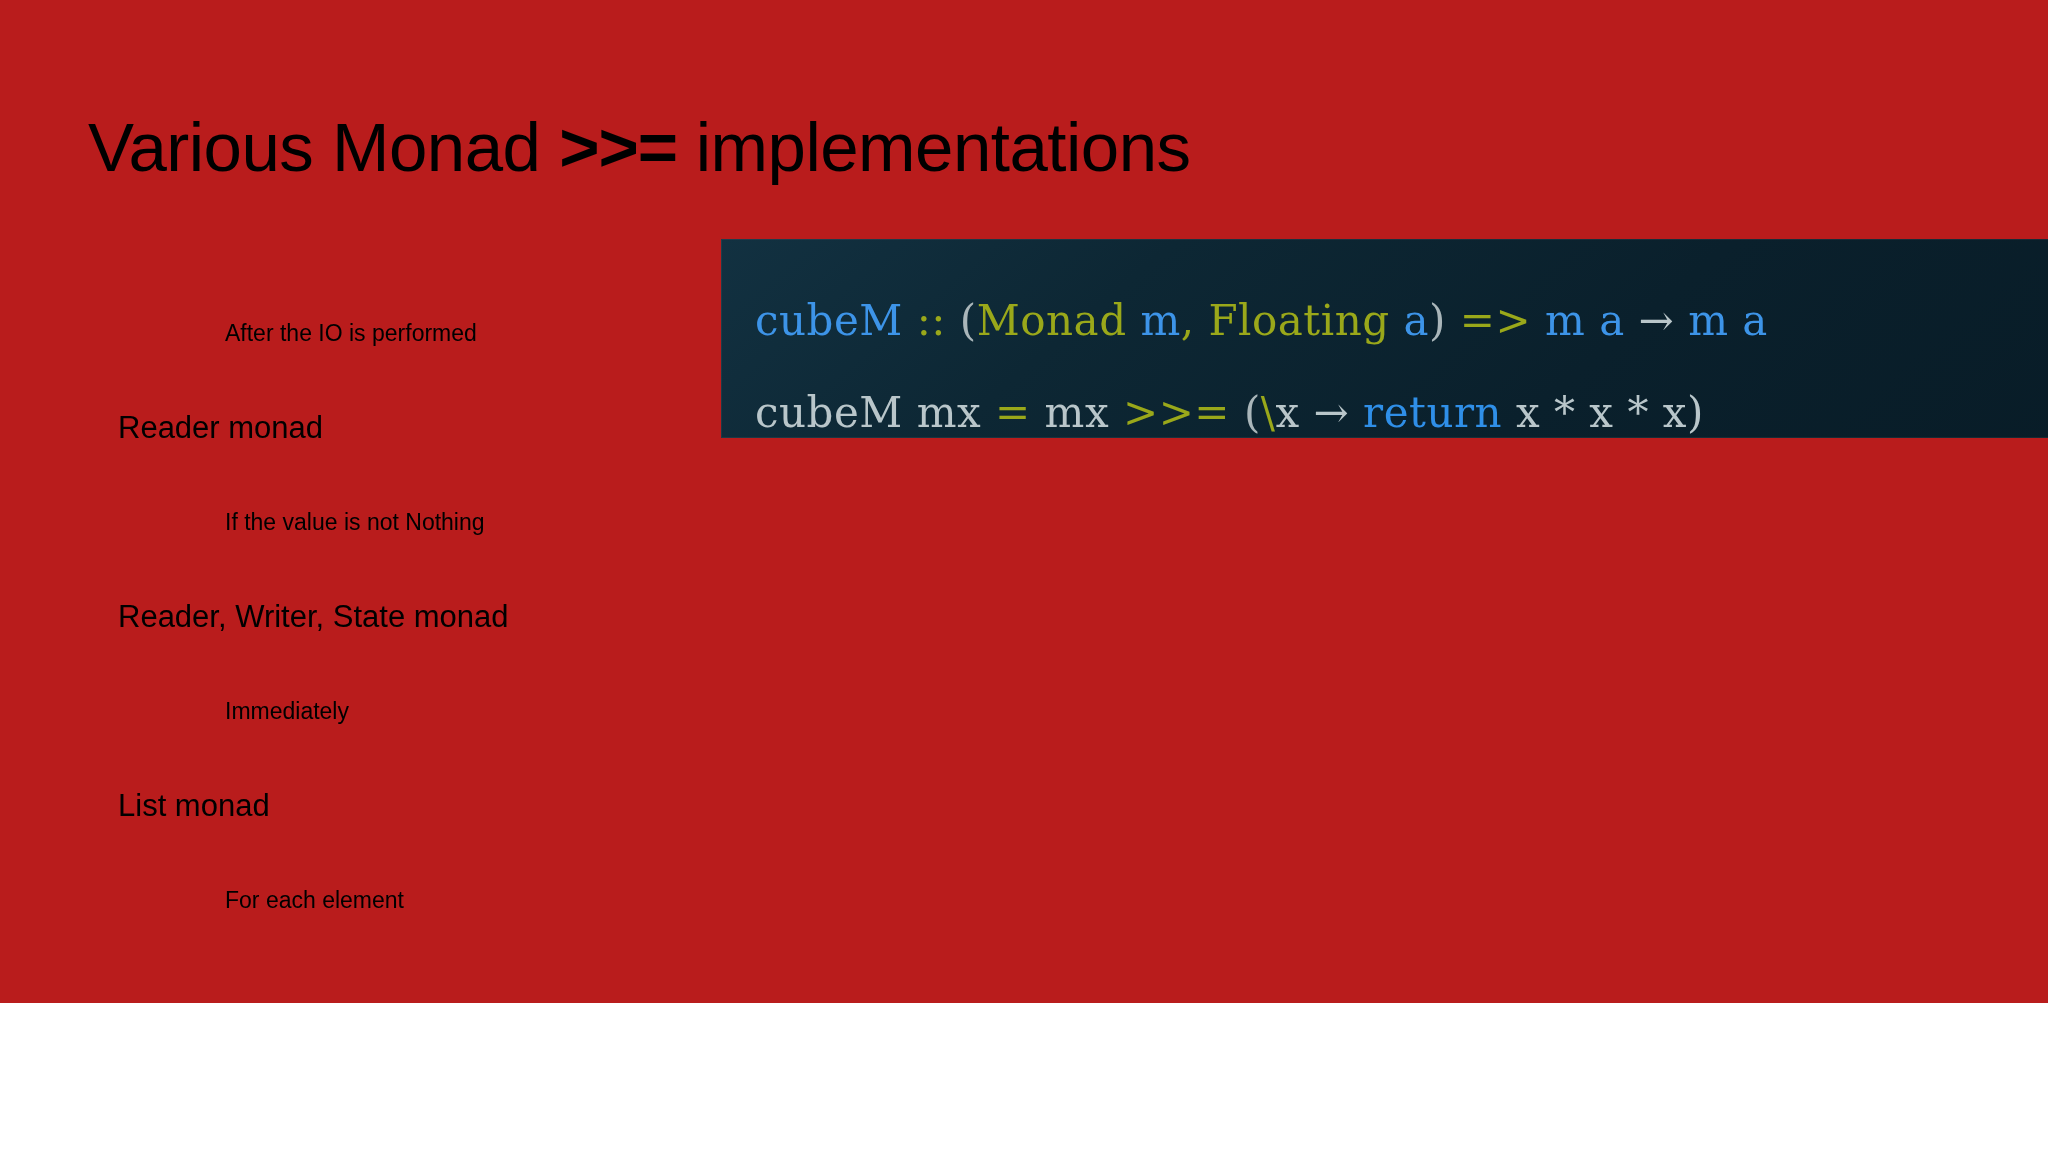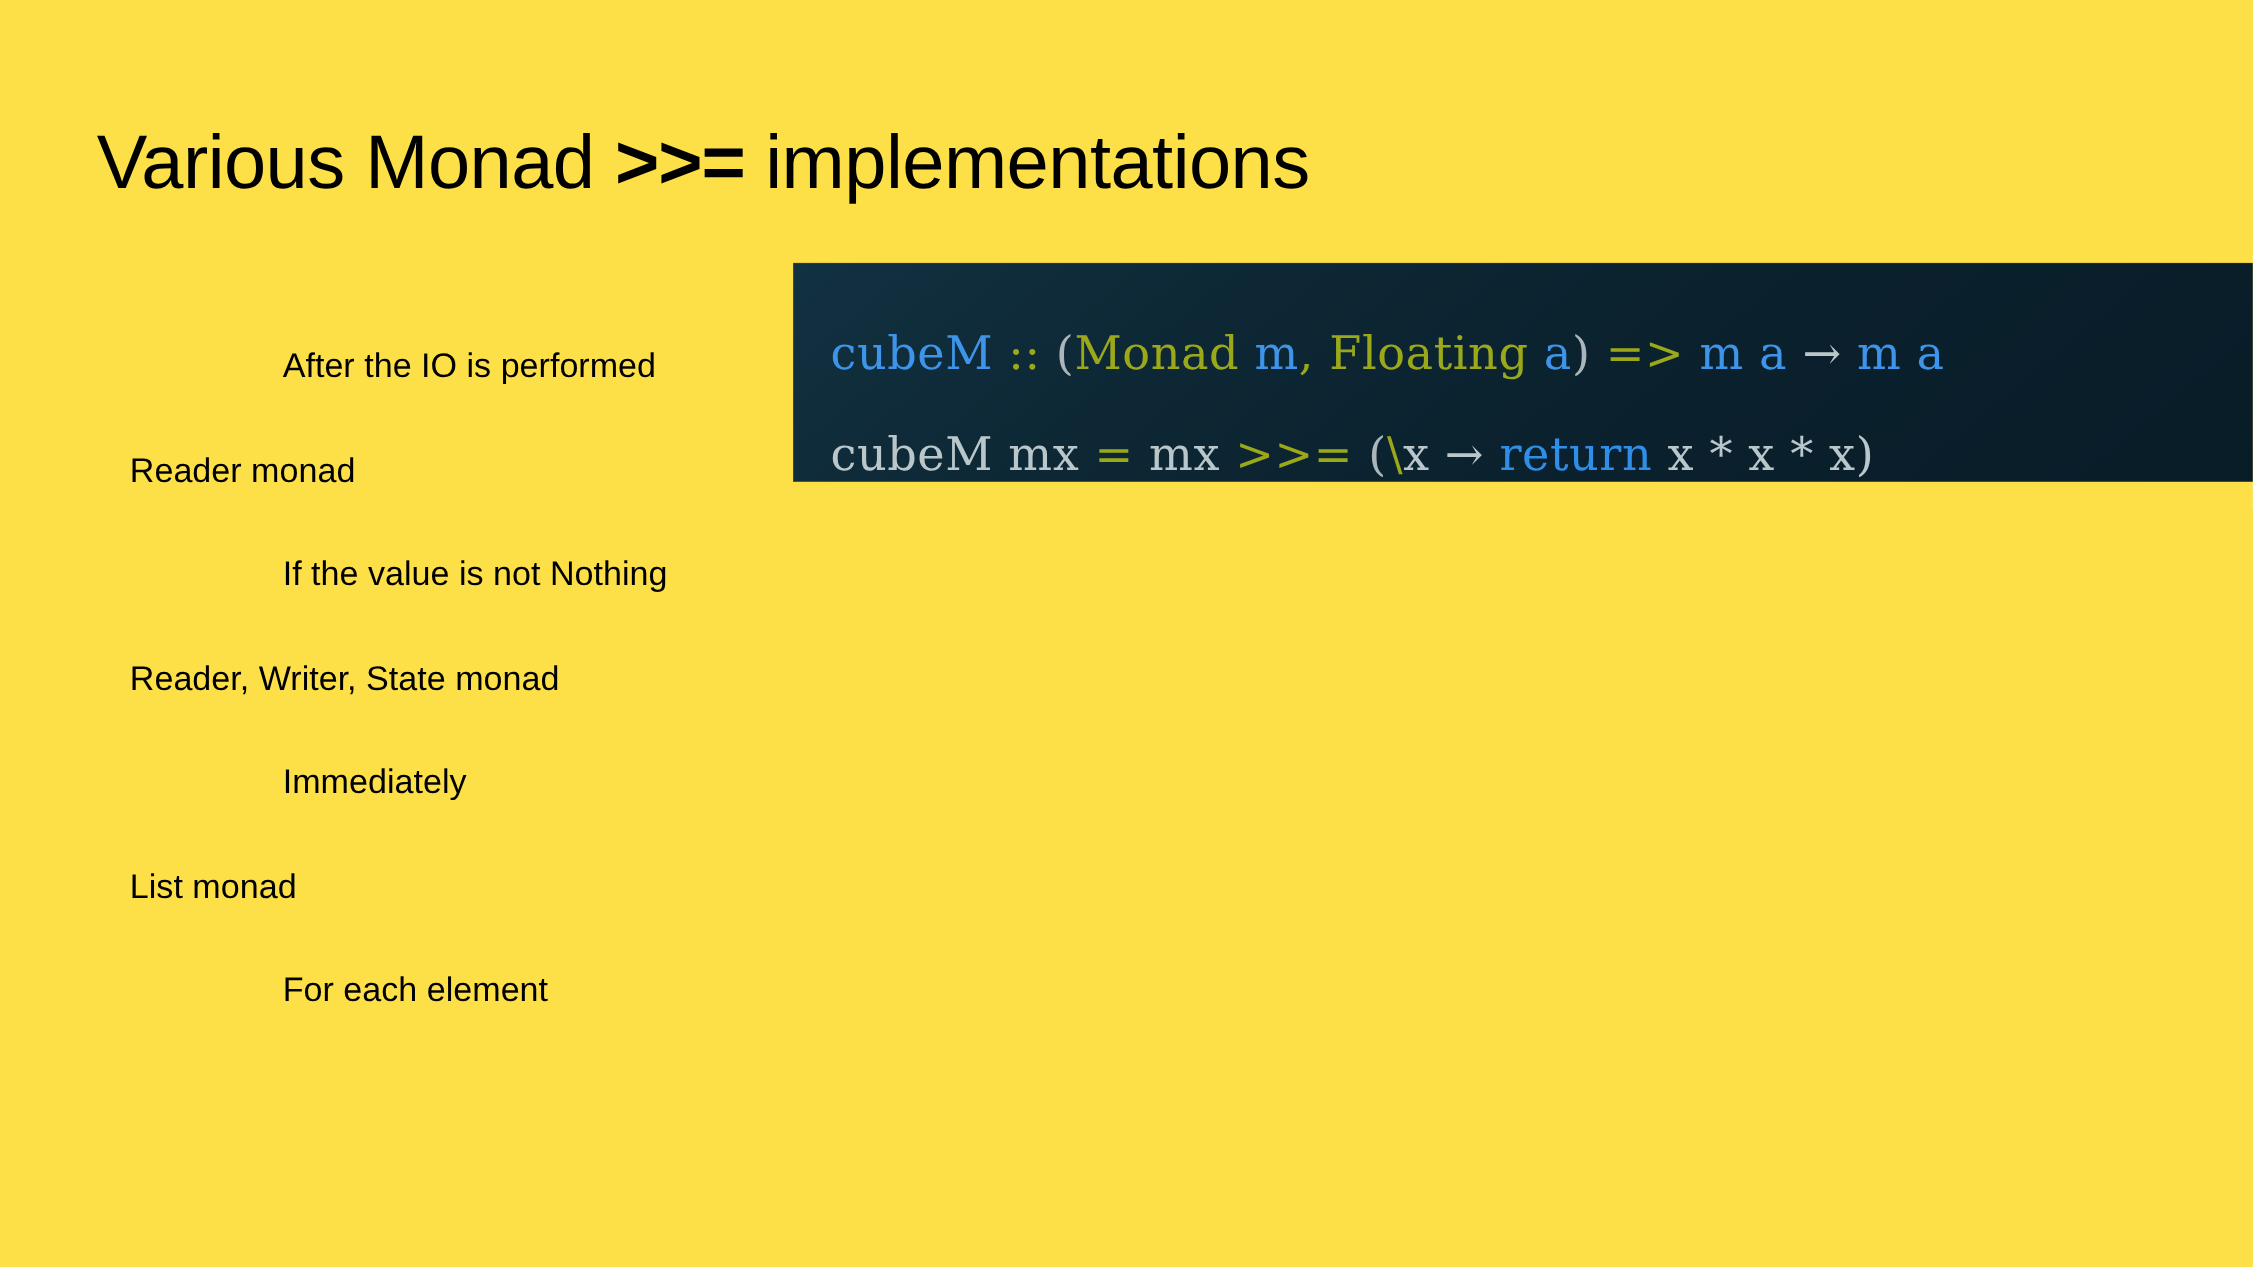--- a/index.html
+++ b/index.html
@@ -13,22 +13,22 @@
     overflow: hidden;
     position: relative;
     font-family: "Liberation Sans", sans-serif;
     -webkit-font-smoothing: antialiased;
   }
 
   .slide {
     position: absolute;
     left: 0; top: 0;
     width: 2048px;
-    height: 1152px;
-    background: #fde047;
+    height: 1003px;
+    background: #b91c1c;
     overflow: hidden;
   }
 
   
   .slide-title {
     position: absolute;
     left: 88px;
     top: 112px;
     width: 1800px;
     font-size: 69px;
@@ -55,23 +55,22 @@
     color: #000000;
     white-space: nowrap;
   }
   .bullet-item.lvl1 {
     padding-left: 118px;
     font-size: 31px;
     line-height: 94.5px;
   }
   .bullet-item.lvl2 {
     padding-left: 225px;
-    font-size: 31px;
+    font-size: 23px;
     line-height: 94.5px;
-    margin-left: 32px;
   }
 
   
   .code-block {
     position: absolute;
     left: 721px;
     top: 239px;
     width: 1400px;
     height: 199px;
     background:

